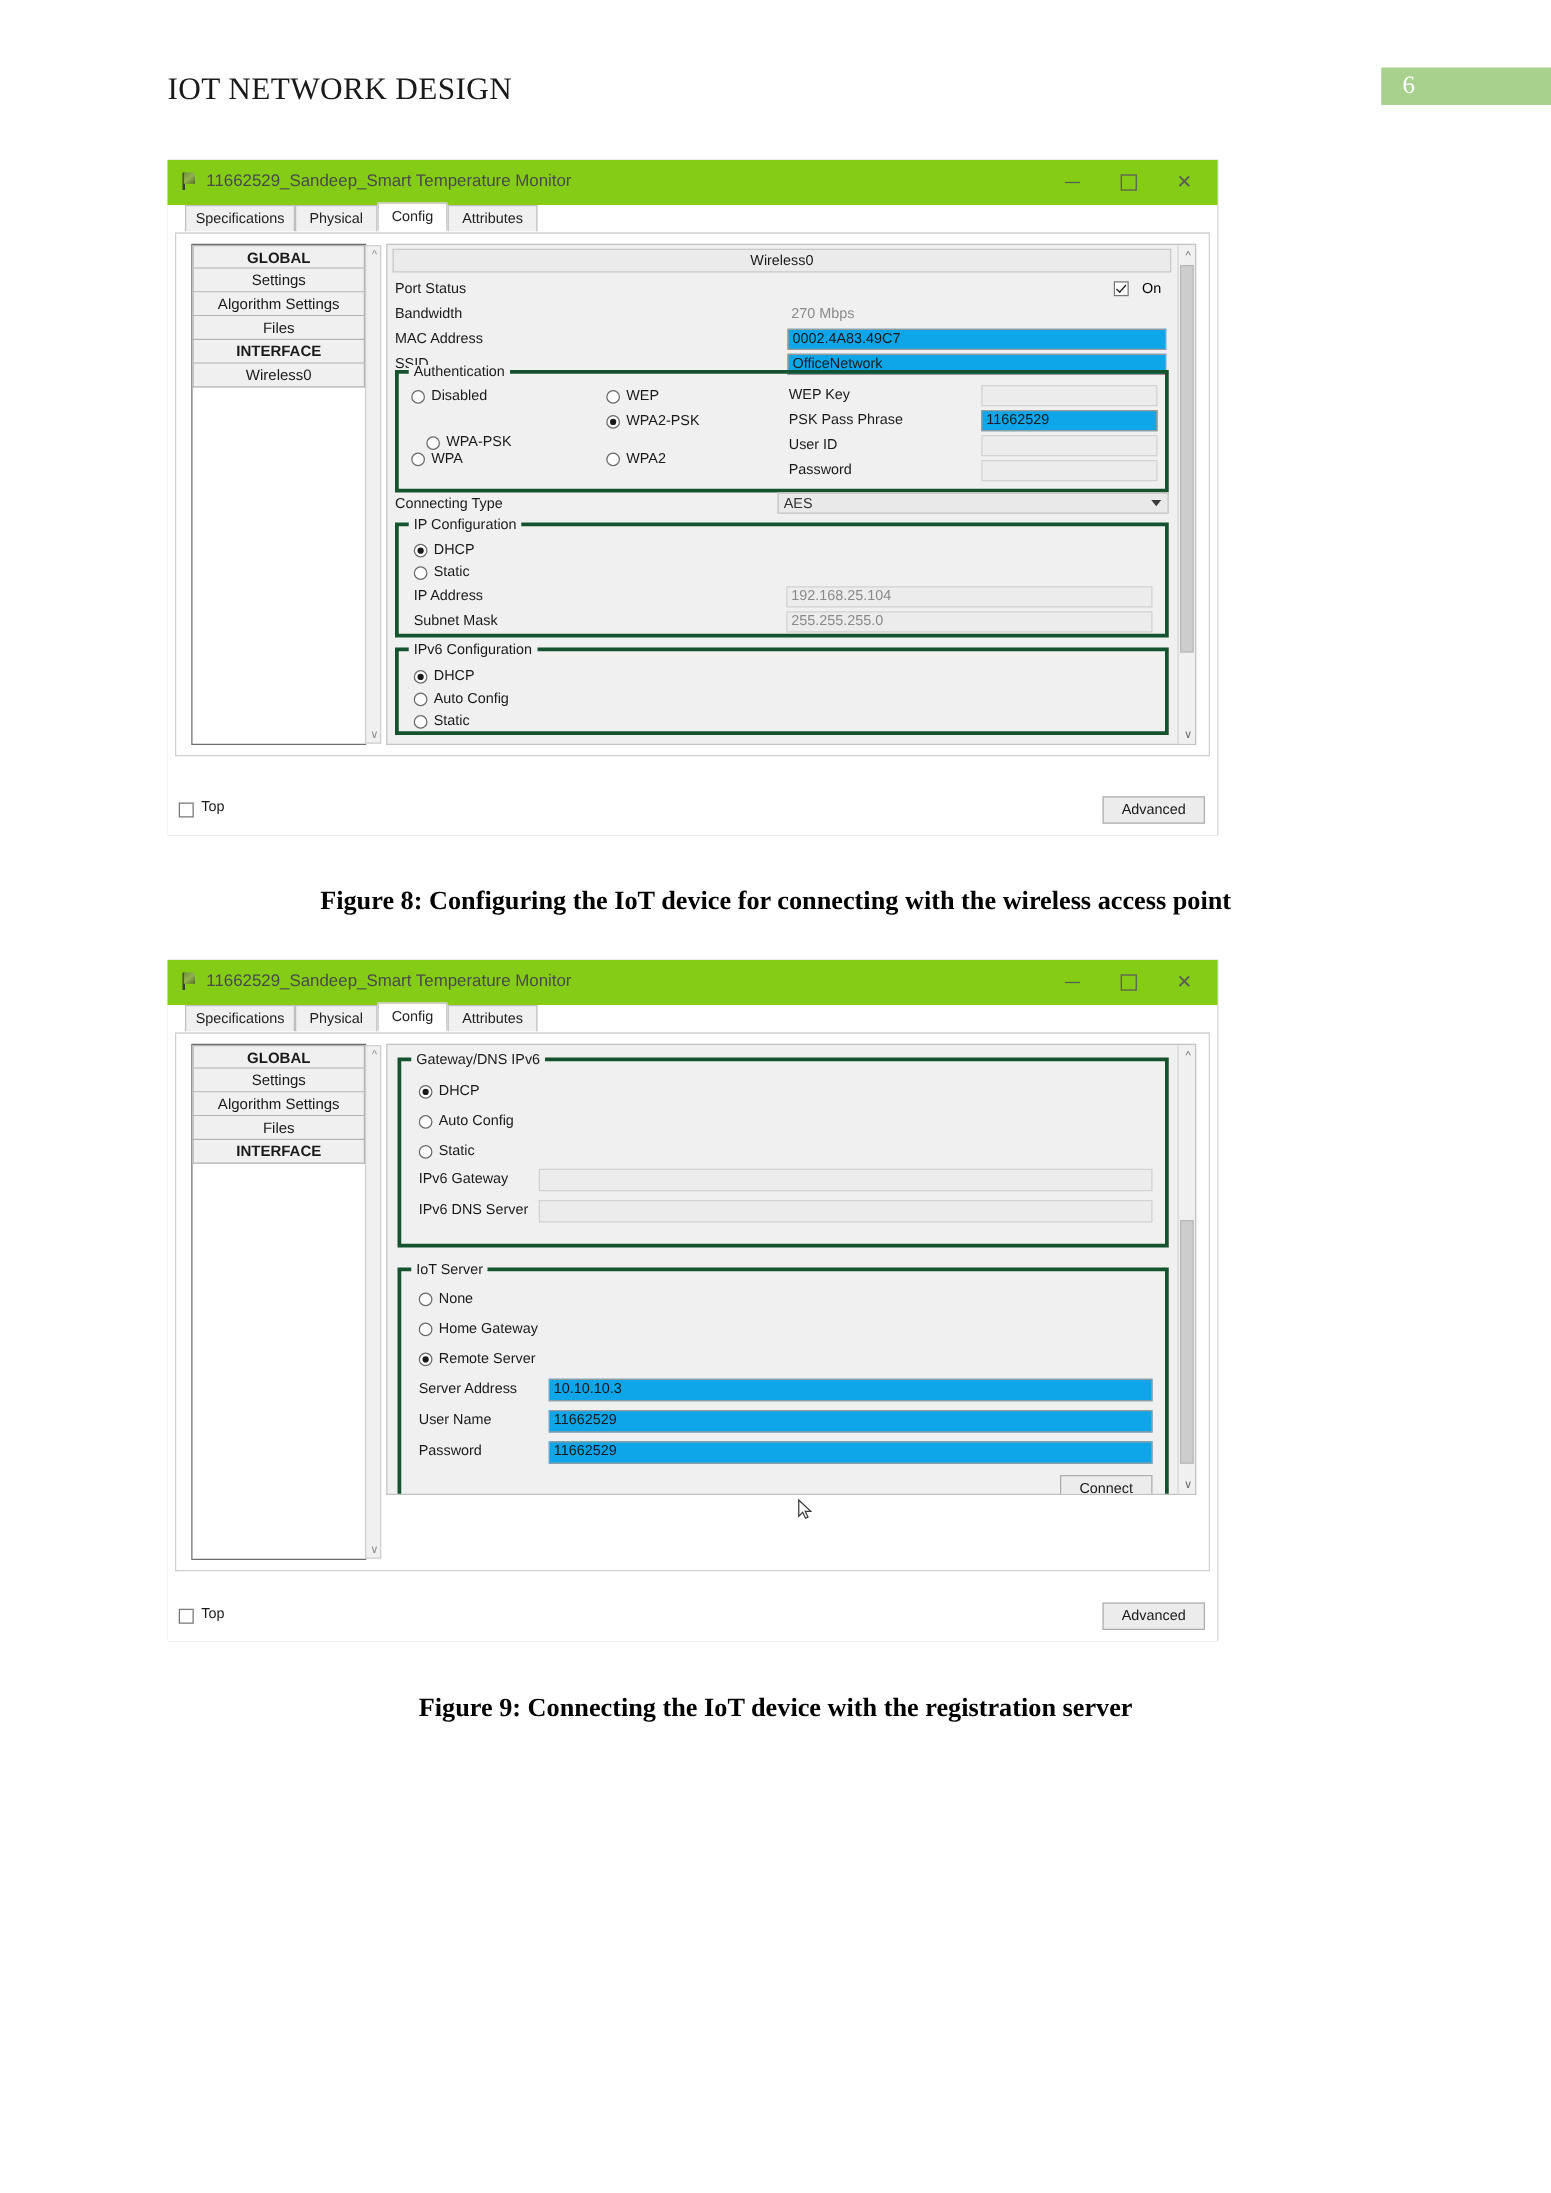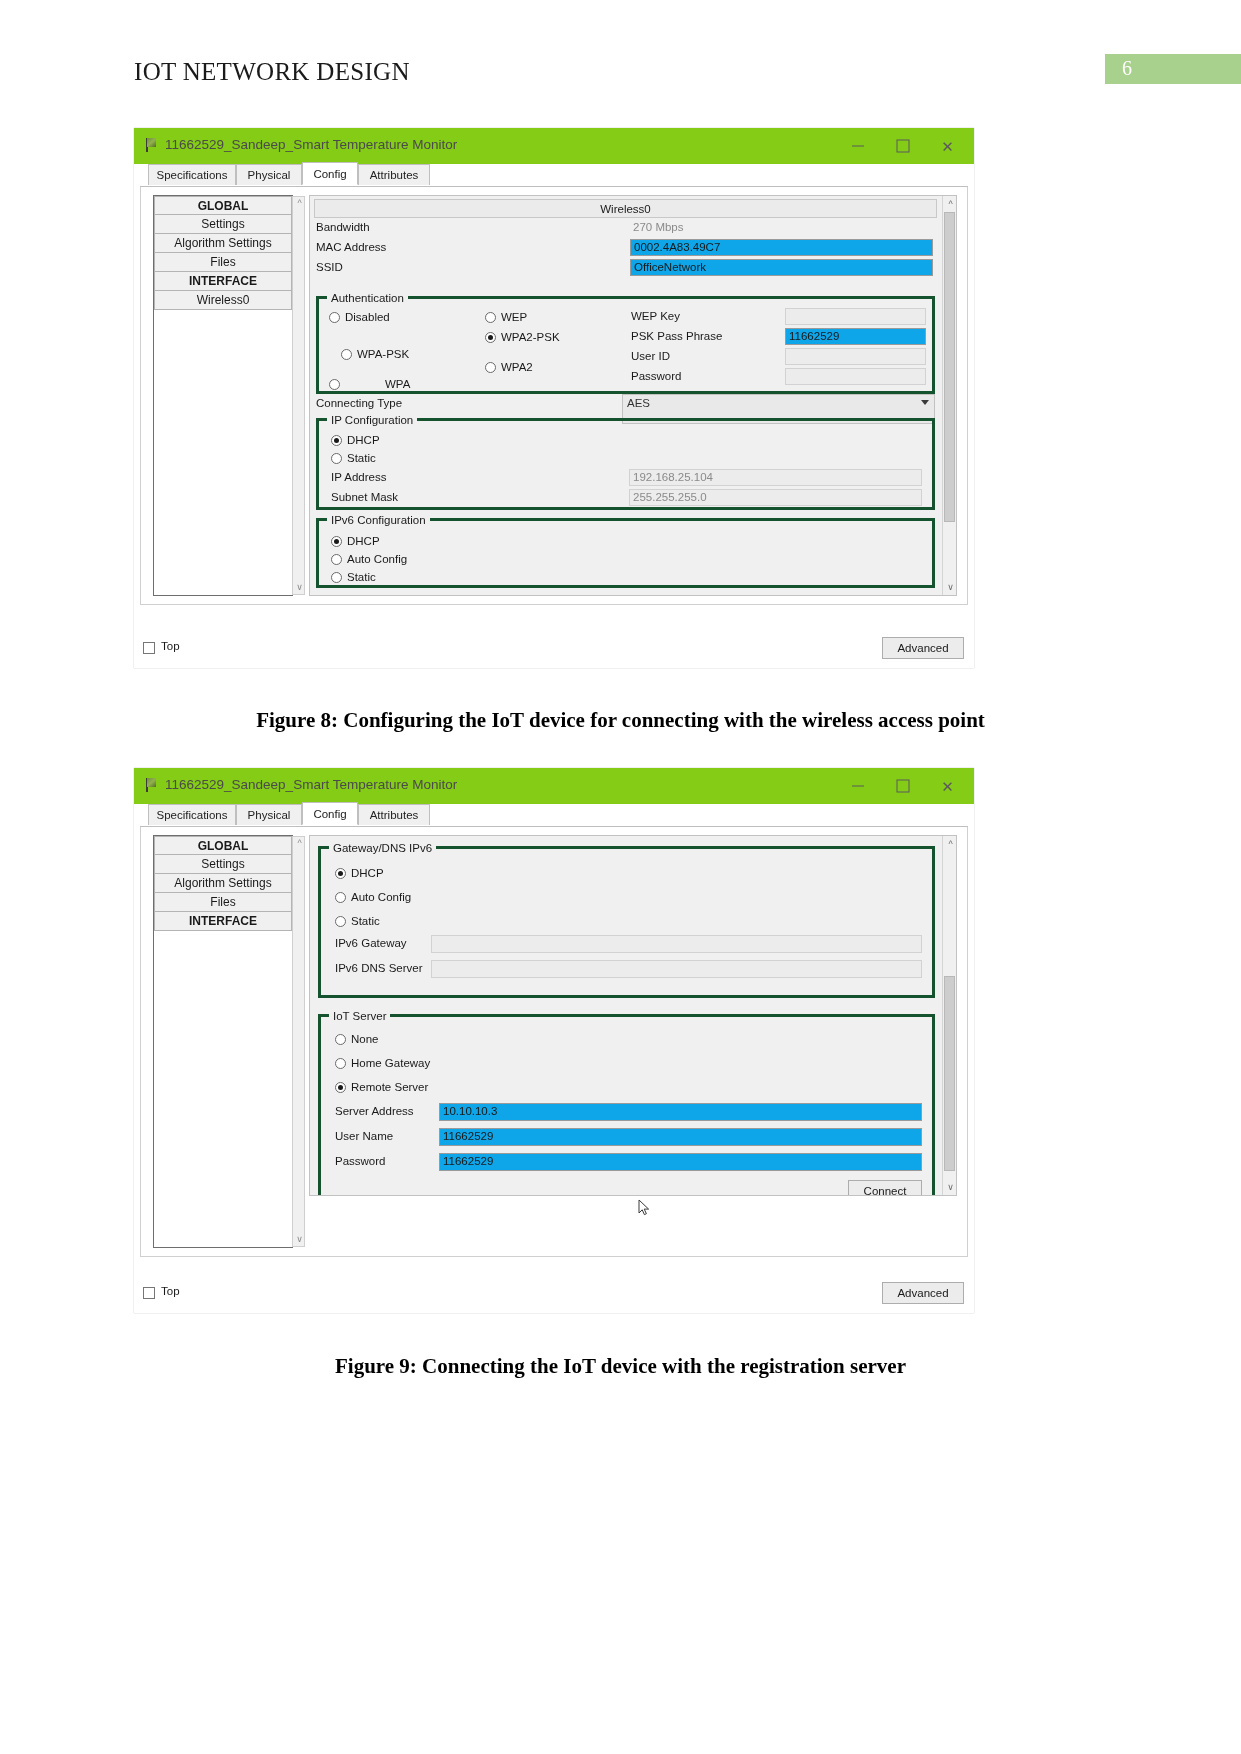--- a/index.html
+++ b/index.html
@@ -367,21 +367,21 @@
     background: #f0f0f0;
     padding: 0 4px;
     font-size: 11.5px;
     color: #1a1a1a;
     white-space: nowrap;
   }
 
   
   .combo {
     position: absolute;
-    height: 30px;
+    height: 17px;
     background: #e9e9e9;
     border: 1px solid #c2c2c2;
     box-sizing: border-box;
     font-size: 11.5px;
     color: #333;
     line-height: 16px;
     padding-left: 4px;
   }
   .combo .caret {
     position: absolute;
@@ -531,20 +531,25 @@
       </div>
     </div>
 
     <div class="cfg-panel">
       <div class="cfg-inner">
 
         <div class="panel-header">
           <span>Wireless0</span>
         </div>
 
+        <div class="row" style="margin-top:4px;">
+          <div class="lbl">Port Status</div>
+          <div class="cbx checked" style="right:38px;top:3px;"></div>
+          <div style="position:absolute;right:12px;top:3px;font-size:11.5px;">On</div>
+        </div>
 
         <div class="row">
           <div class="lbl">Bandwidth</div>
           <div class="field flat" style="left:320px;right:8px;top:2px;">270 Mbps</div>
         </div>
 
         <div class="row">
           <div class="lbl">MAC Address</div>
           <div class="field" style="left:320px;right:8px;top:1px;">0002.4A83.49C7</div>
         </div>
@@ -566,21 +571,21 @@
             <span>WEP</span>
           </div>
           <div class="radio-item" style="left:10px;top:49px;padding-left:12px;">
             <span class="radio"></span>
             <span>WPA-PSK</span>
           </div>
           <div class="radio-item" style="left:166px;top:32px;">
             <span class="radio sel"></span>
             <span>WPA2-PSK</span>
           </div>
-          <div class="radio-item" style="left:10px;top:79px;gap:40px;">
+          <div class="radio-item" style="left:10px;top:62px;">
             <span class="radio"></span>
             <span>WPA</span>
           </div>
           <div class="radio-item" style="left:166px;top:62px;">
             <span class="radio"></span>
             <span>WPA2</span>
           </div>
 
           <div class="lbl" style="left:312px;top:11px;">WEP Key</div>
           <div class="field disabled" style="left:466px;right:6px;top:9px;"></div>

